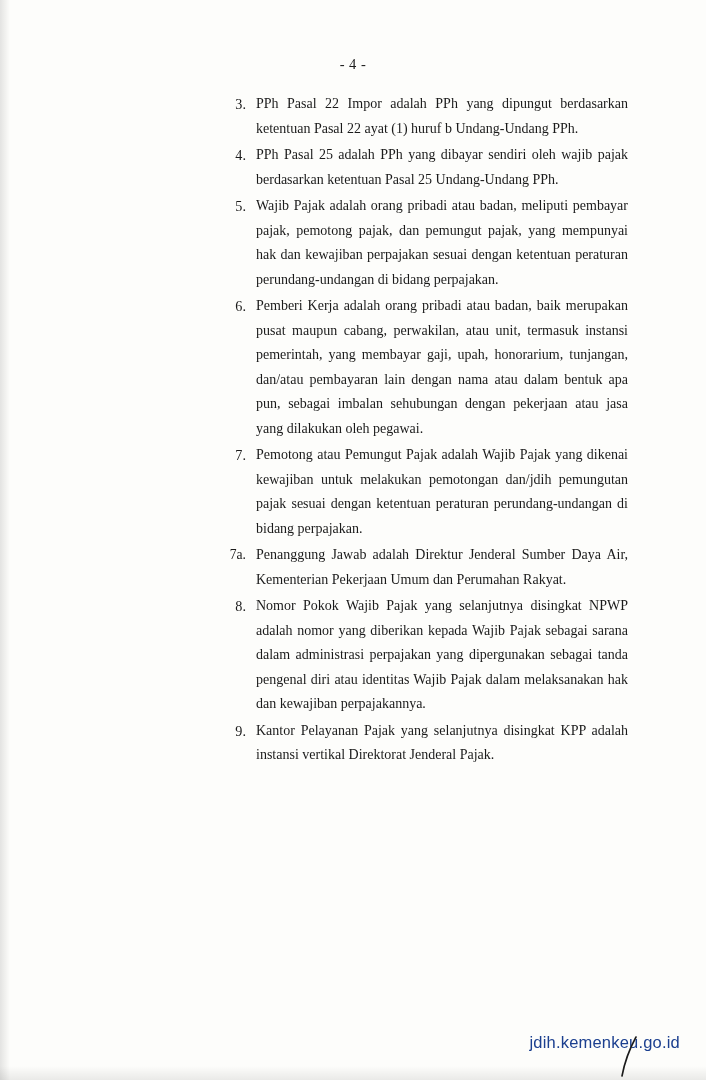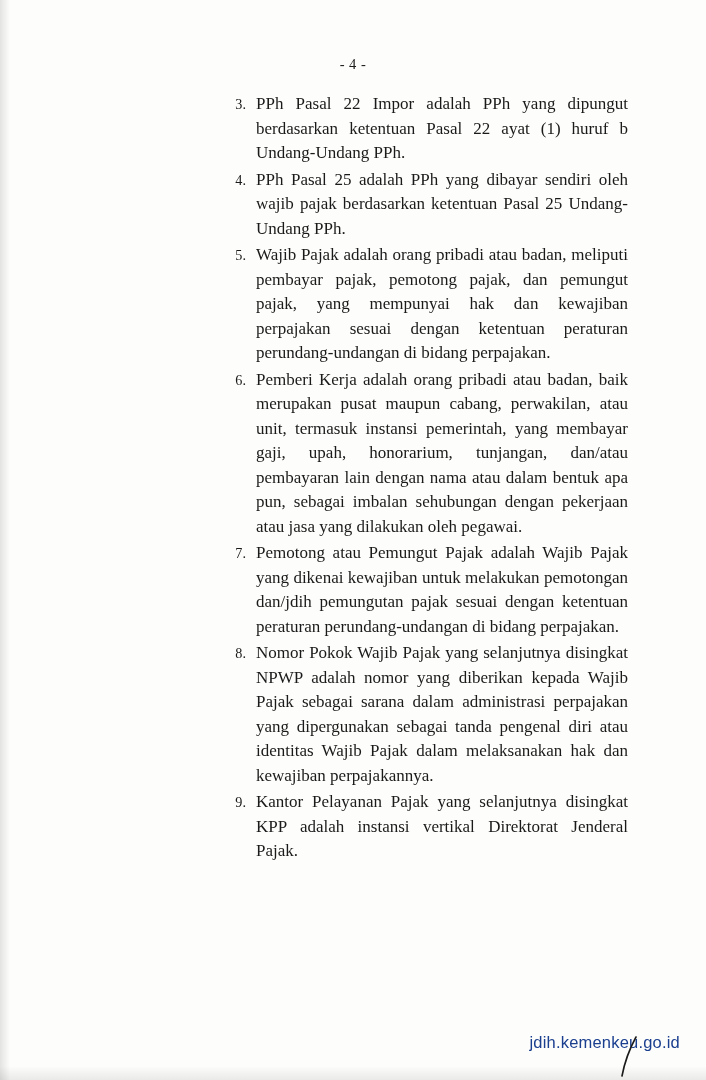--- a/index.html
+++ b/index.html
@@ -50,21 +50,21 @@
     box-sizing: border-box;
     font-size: 14.2px;
     line-height: 24.5px;
     color: #1a1a1a;
   }
   .clause-num.wide {
     font-size: 13.6px;
   }
   .clause-text {
     flex: 1 1 auto;
-    font-size: 17px;
+    font-size: 14px;
     line-height: 24.5px;
     text-align: justify;
     text-justify: inter-word;
     color: #1a1a1a;
     hyphens: none;
   }
   .watermark {
     position: absolute;
     right: 26px;
     bottom: 28px;
@@ -127,20 +127,24 @@
     <div class="clause">
       <div class="clause-num">6.</div>
       <div class="clause-text">Pemberi Kerja adalah orang pribadi atau badan, baik merupakan pusat maupun cabang, perwakilan, atau unit, termasuk instansi pemerintah, yang membayar gaji, upah, honorarium, tunjangan, dan/atau pembayaran lain dengan nama atau dalam bentuk apa pun, sebagai imbalan sehubungan dengan pekerjaan atau jasa yang dilakukan oleh pegawai.</div>
     </div>
 
     <div class="clause">
       <div class="clause-num">7.</div>
       <div class="clause-text">Pemotong atau Pemungut Pajak adalah Wajib Pajak yang dikenai kewajiban untuk melakukan pemotongan dan/jdih pemungutan pajak sesuai dengan ketentuan peraturan perundang-undangan di bidang perpajakan.</div>
     </div>
 
+    <div class="clause">
+      <div class="clause-num wide">7a.</div>
+      <div class="clause-text">Penanggung Jawab adalah Direktur Jenderal Sumber Daya Air, Kementerian Pekerjaan Umum dan Perumahan Rakyat.</div>
+    </div>
 
     <div class="clause">
       <div class="clause-num">8.</div>
       <div class="clause-text">Nomor Pokok Wajib Pajak yang selanjutnya disingkat NPWP adalah nomor yang diberikan kepada Wajib Pajak sebagai sarana dalam administrasi perpajakan yang dipergunakan sebagai tanda pengenal diri atau identitas Wajib Pajak dalam melaksanakan hak dan kewajiban perpajakannya.</div>
     </div>
 
     <div class="clause">
       <div class="clause-num">9.</div>
       <div class="clause-text">Kantor Pelayanan Pajak yang selanjutnya disingkat KPP adalah instansi vertikal Direktorat Jenderal Pajak.</div>
     </div>

